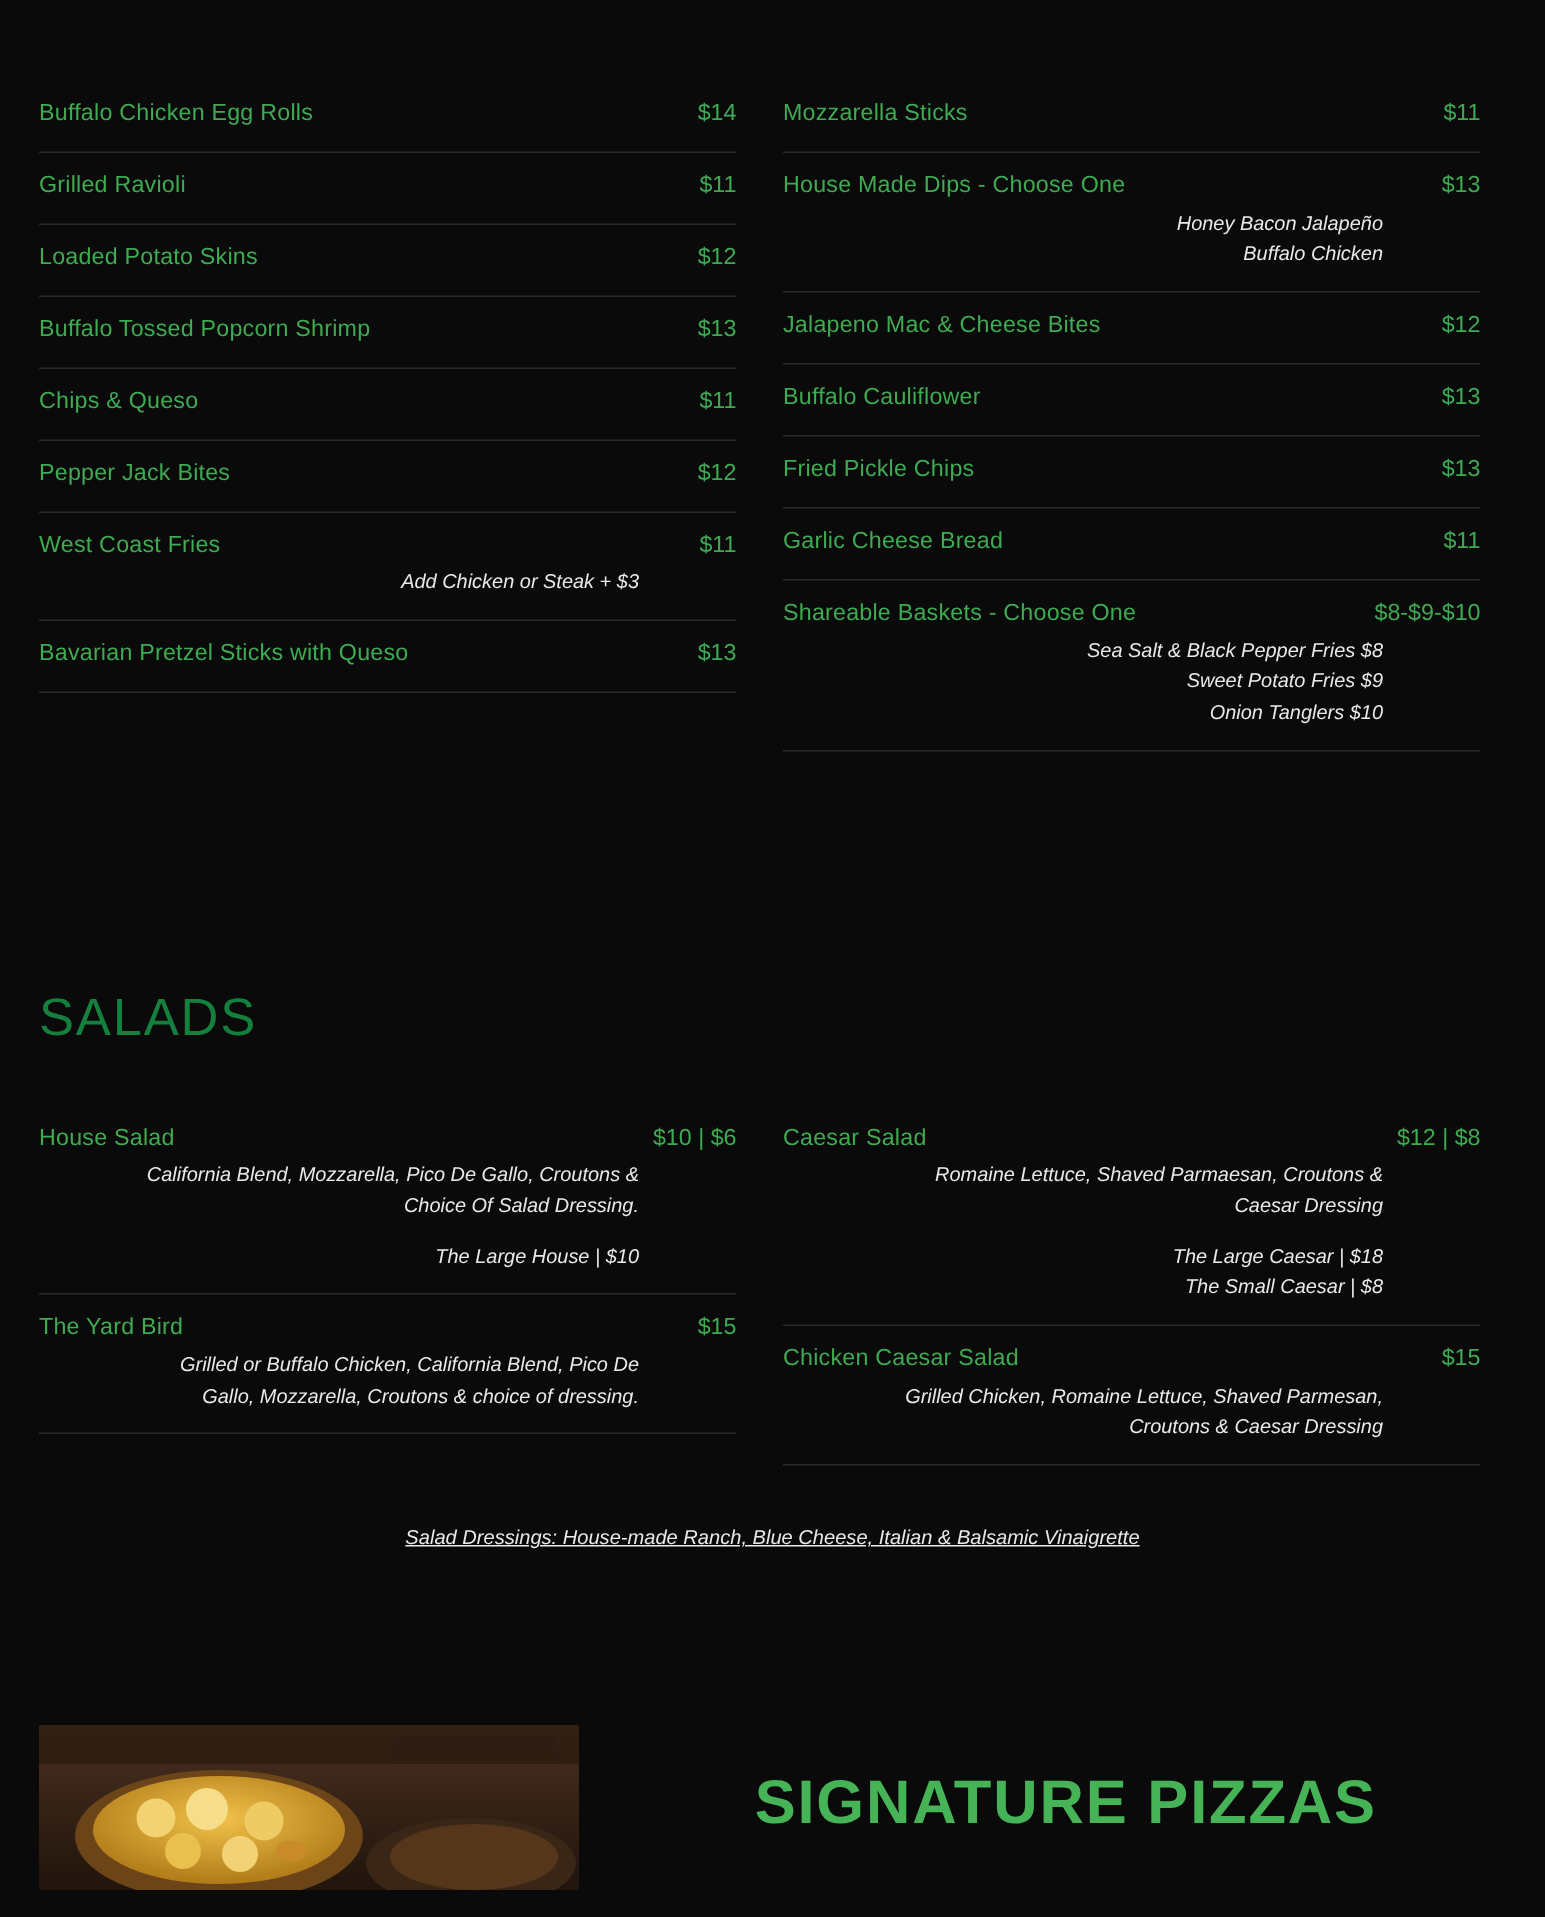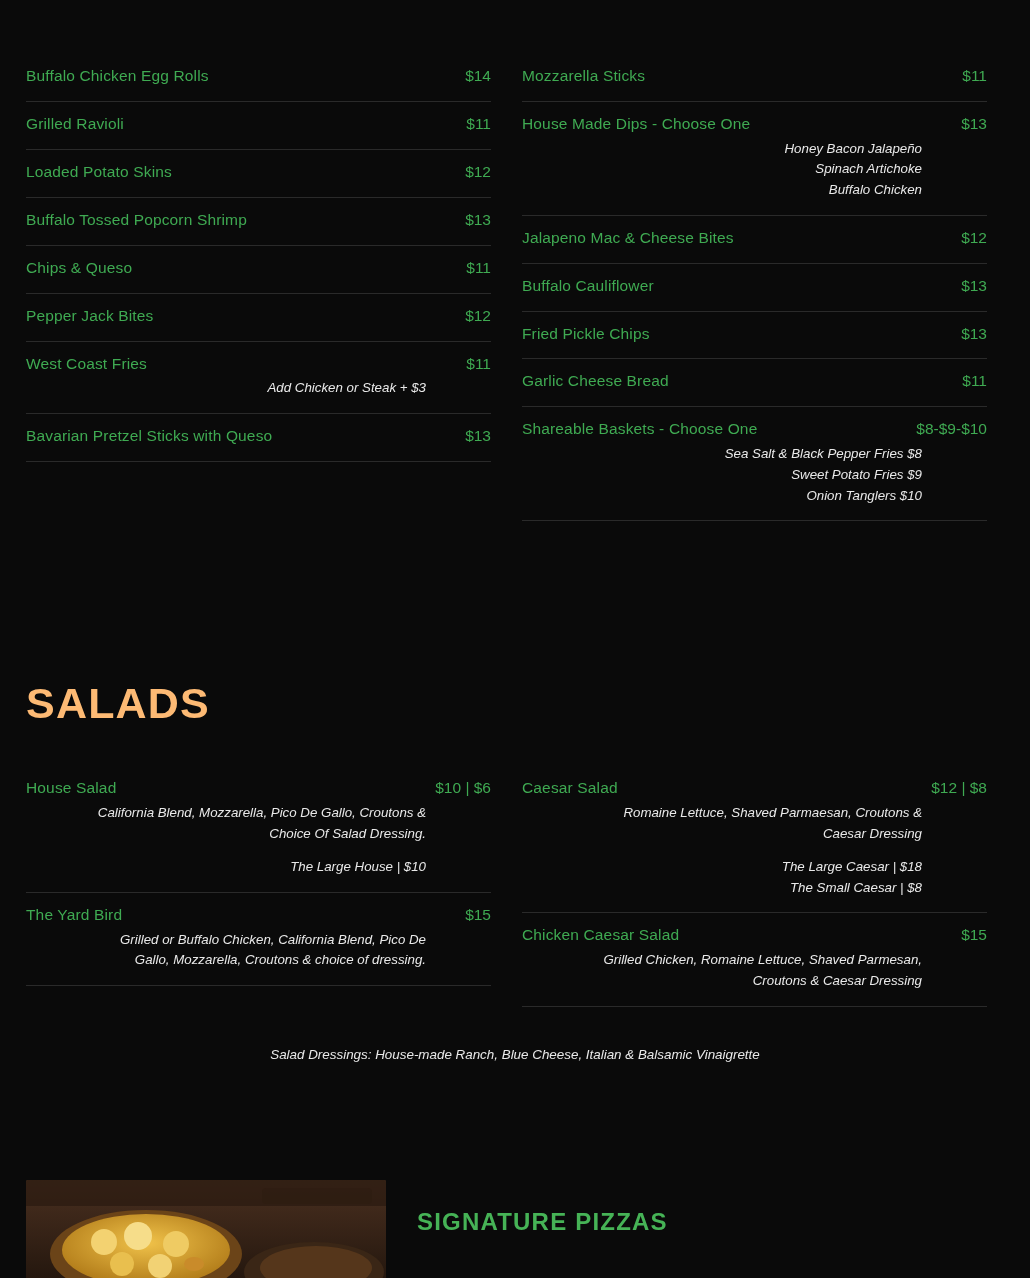--- a/index.html
+++ b/index.html
@@ -55,36 +55,37 @@
     line-height: 1.55;
     margin-top: 4px;
     max-width: 400px;
     text-align: right;
   }
   .item-desc .ln { display: block; }
   .item-desc .gap { display: block; height: 13px; }
 
   
   .section-title {
-    color: #fdba74;
-    font-size: 43px;
+    color: #15803d;
+    font-size: 35px;
     letter-spacing: 1.2px;
-    font-weight: bold;
+    font-weight: normal;
     padding: 0 26px;
   }
   .spacer-1 { height: 158px; }
   .spacer-2 { height: 38px; }
   .spacer-3 { height: 40px; }
 
   .footnote {
     text-align: center;
     color: #e9e9e9;
     font-size: 13.4px;
     font-style: italic;
     padding: 0 26px;
+    text-decoration: underline;
   }
   .spacer-4 { height: 118px; }
 
   
   .bottom {
     display: flex;
     gap: 31px;
     padding: 0 26px;
     align-items: flex-start;
   }
@@ -93,25 +94,26 @@
     height: 110px;
     flex: 0 0 360px;
     border-radius: 2px;
     overflow: hidden;
     position: relative;
     background: #3a2a1c;
   }
   .photo svg { display: block; }
   .bottom-title {
     color: #46b356;
-    font-size: 24px;
+    font-size: 41px;
     letter-spacing: 1.2px;
     font-weight: bold;
     padding-top: 28px;
     flex: 1 1 auto;
+    text-align: center;
   }
   .hidden-tail { height: 8px; }
 </style>
 </head>
 <body>
 
 <div class="page">
 
   <div class="cols">
 
@@ -187,21 +189,20 @@
         </div>
       </div>
 
       <div class="item">
         <div class="item-head">
           <div class="item-name">House Made Dips - Choose One</div>
           <div class="item-price">$13</div>
         </div>
         <div class="item-desc">
           <span class="ln">Honey Bacon Jalapeño</span>
-          <span class="ln">Spinach Artichoke</span>
           <span class="ln">Buffalo Chicken</span>
         </div>
       </div>
 
       <div class="item">
         <div class="item-head">
           <div class="item-name">Jalapeno Mac &amp; Cheese Bites</div>
           <div class="item-price">$12</div>
         </div>
       </div>

